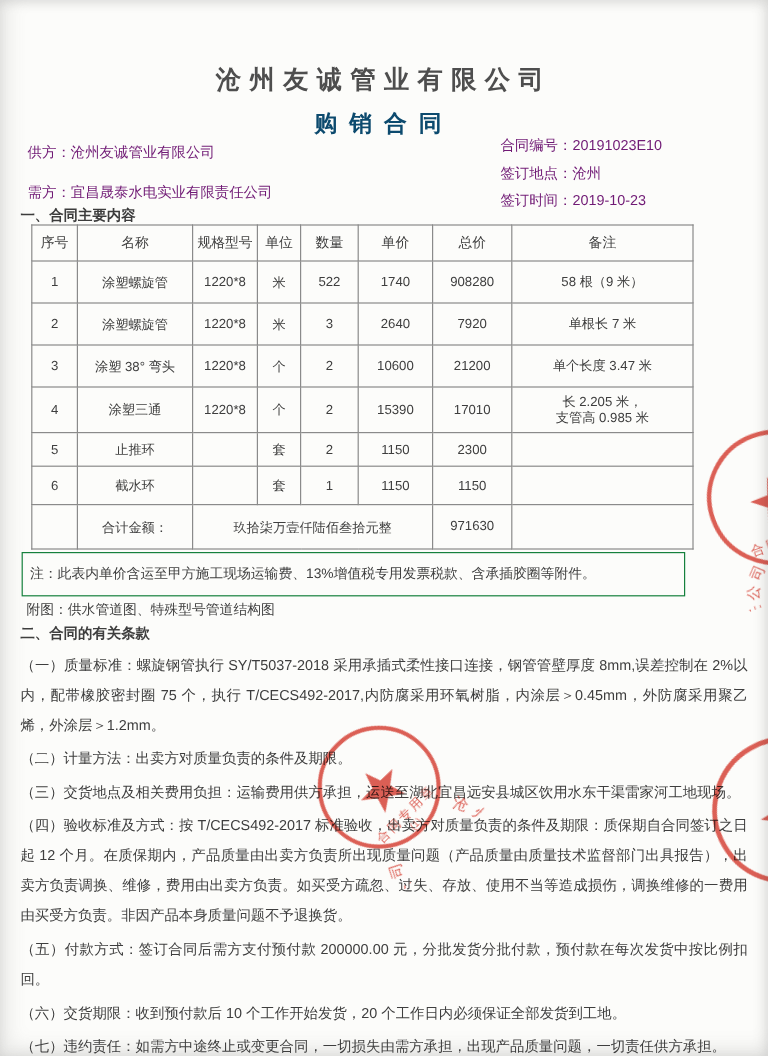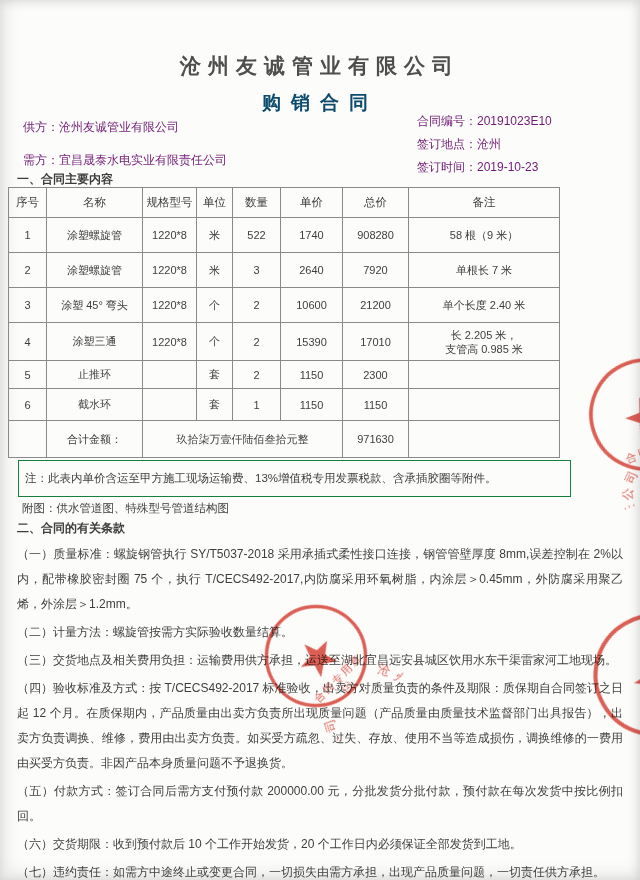--- a/index.html
+++ b/index.html
@@ -42,21 +42,21 @@
 
   <div class="abs hline" style="left:23px;top:119px;"><span>供方：</span><span>沧州友诚管业有限公司</span></div>
   <div class="abs hline" style="left:23px;top:152px;"><span>需方：</span><span>宜昌晟泰水电实业有限责任公司</span></div>
 
   <div class="abs hline" style="left:417px;top:113px;"><span>合同编号：</span><span>20191023E10</span></div>
   <div class="abs hline" style="left:417px;top:136px;"><span>签订地点：</span><span>沧州</span></div>
   <div class="abs hline" style="left:417px;top:159px;"><span>签订时间：</span><span>2019-10-23</span></div>
 
   <div class="abs sec-heading" style="left:17px;top:171px;">一、合同主要内容</div>
 
-  <table class="items abs" style="left:8px;top:187px;width:551px;">
+  <table class="items abs" style="left:26px;top:187px;width:551px;">
     <colgroup>
       <col style="width:38px">
         <col style="width:96px">
         <col style="width:54px">
         <col style="width:36px">
       <col style="width:48px">
         <col style="width:62px">
         <col style="width:66px">
         <col style="width:151px">
     </colgroup>
@@ -86,27 +86,27 @@
       <td>涂塑螺旋管</td>
       <td>1220*8</td>
       <td>米</td>
       <td>3</td>
       <td>2640</td>
       <td>7920</td>
       <td class="remark">单根长 7 米</td>
     </tr>
     <tr style="height:35px">
       <td>3</td>
-      <td>涂塑 45° 弯头</td>
+      <td>涂塑 38° 弯头</td>
       <td>1220*8</td>
       <td>个</td>
       <td>2</td>
       <td>10600</td>
       <td>21200</td>
-      <td class="remark">单个长度 2.40 米</td>
+      <td class="remark">单个长度 3.47 米</td>
     </tr>
     <tr style="height:38px">
       <td>4</td>
       <td>涂塑三通</td>
       <td>1220*8</td>
       <td>个</td>
       <td>2</td>
       <td>15390</td>
       <td>17010</td>
       <td class="remark">长 2.205 米，
@@ -142,21 +142,21 @@
   </tbody>
     </table>
 
   <div class="abs note-box" style="left:18px;top:460px;width:553px;height:37px;">注：此表内单价含运至甲方施工现场运输费、13%增值税专用发票税款、含承插胶圈等附件。</div>
 
   <div class="abs attach-line" style="left:22px;top:501px;">附图：供水管道图、特殊型号管道结构图</div>
 
   <div class="abs terms" style="left:17px;top:517px;width:606px;">
     <div class="t-head">二、合同的有关条款</div>
     <p>（一）质量标准：螺旋钢管执行 SY/T5037-2018 采用承插式柔性接口连接，钢管管壁厚度 8mm,误差控制在 2%以内，配带橡胶密封圈 75 个，执行 T/CECS492-2017,内防腐采用环氧树脂，内涂层＞0.45mm，外防腐采用聚乙烯，外涂层＞1.2mm。</p>
-    <p>（二）计量方法：螺旋管按需方实际验收数量结算。</p>
+    <p>（二）计量方法：出卖方对质量负责的条件及期限。</p>
     <p>（三）交货地点及相关费用负担：运输费用供方承担，运送至湖北宜昌远安县城区饮用水东干渠雷家河工地现场。</p>
     <p>（四）验收标准及方式：按 T/CECS492-2017 标准验收，出卖方对质量负责的条件及期限：质保期自合同签订之日起 12 个月。在质保期内，产品质量由出卖方负责所出现质量问题（产品质量由质量技术监督部门出具报告），出卖方负责调换、维修，费用由出卖方负责。如买受方疏忽、过失、存放、使用不当等造成损伤，调换维修的一费用由买受方负责。非因产品本身质量问题不予退换货。</p>
     <p>（五）付款方式：签订合同后需方支付预付款 200000.00 元，分批发货分批付款，预付款在每次发货中按比例扣回。</p>
     <p>（六）交货期限：收到预付款后 10 个工作开始发货，20 个工作日内必须保证全部发货到工地。</p>
     <p>（七）违约责任：如需方中途终止或变更合同，一切损失由需方承担，出现产品质量问题，一切责任供方承担。</p>
   </div>
 
   <svg class="stamp" style="left:563px;top:332px;transform:rotate(-20deg);" width="165" height="165" viewBox="0 0 200 200">
     <defs>
         <path id="arc1" d="M 100,152 A 52,52 0 1 1 99.9,152"></path>

